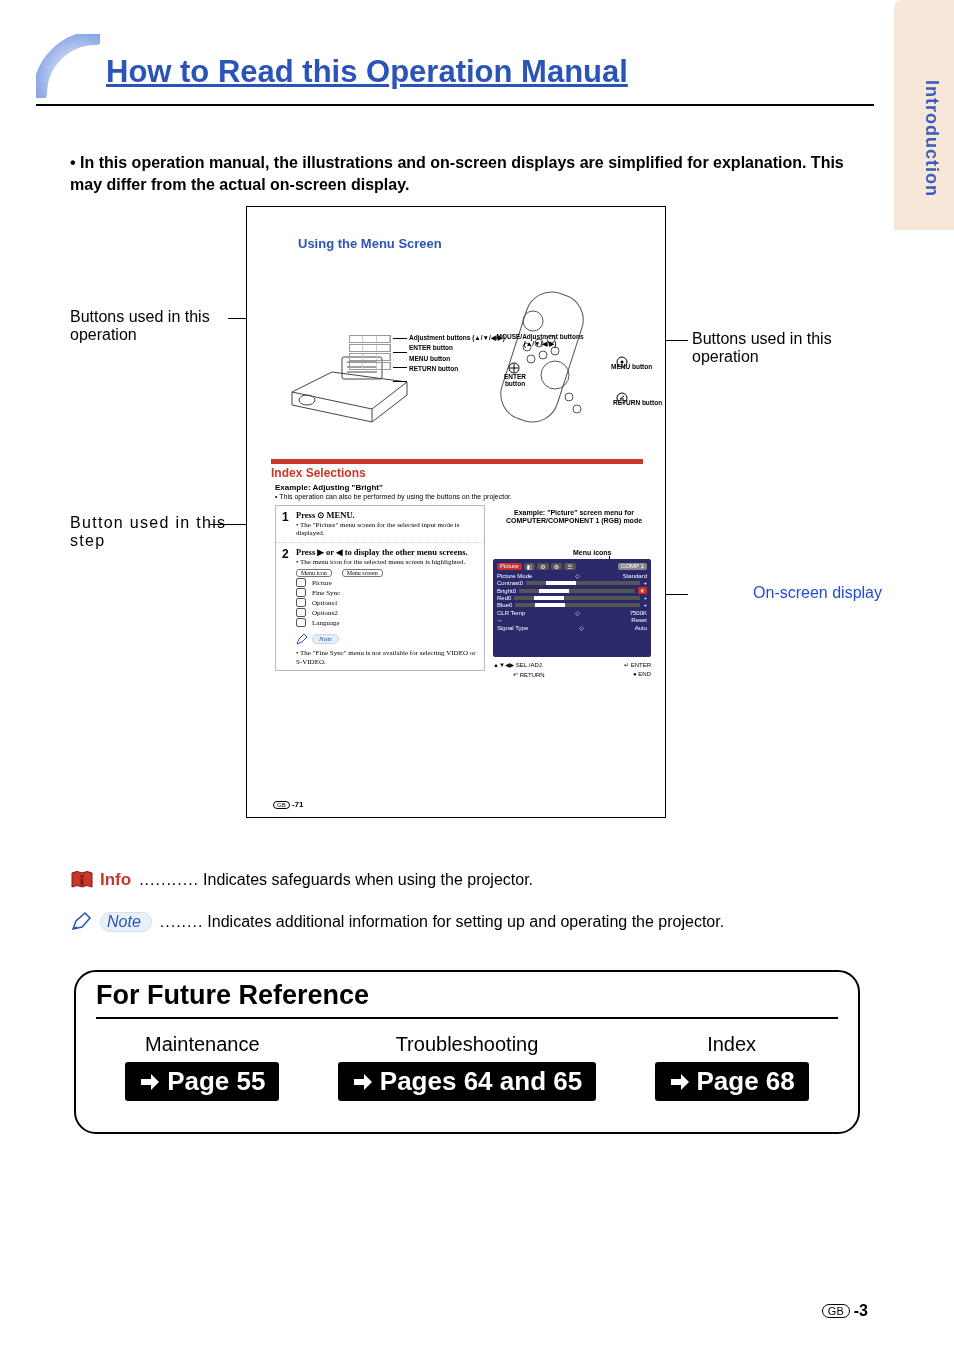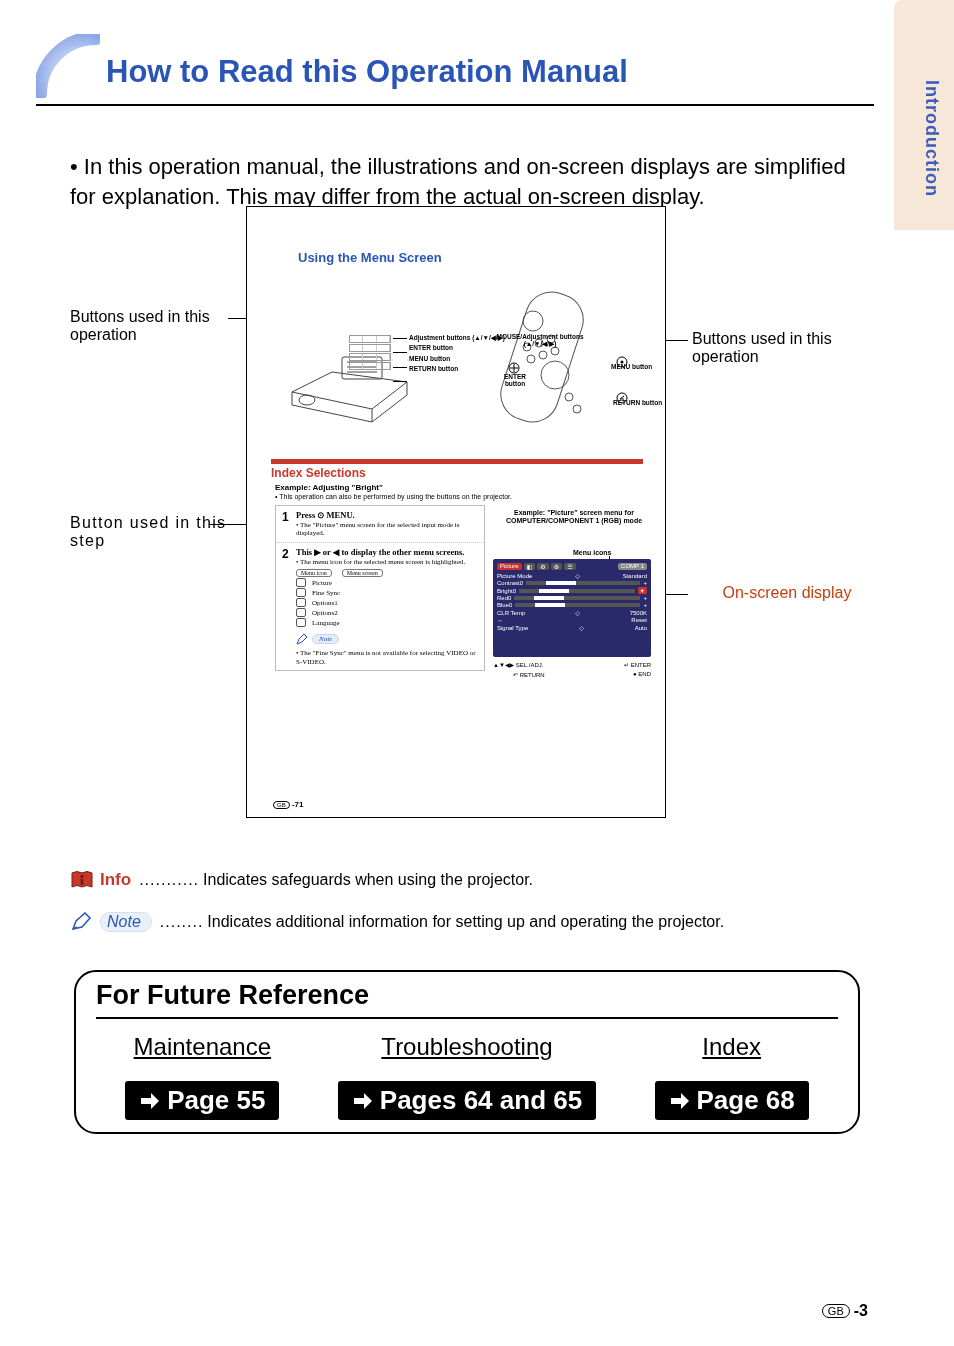--- a/index.html
+++ b/index.html
@@ -59,34 +59,35 @@
     left: 0;
     width: 64px;
     height: 64px;
   }
   .heading-title {
     font-size: 31px;
     font-weight: bold;
     color: #2a55b7;
     margin-left: 70px;
     margin-top: 20px;
+    text-decoration: underline;
   }
   .heading-rule {
     margin-top: 14px;
     height: 2px;
     background: #000;
   }
   
   .intro-text {
     position: absolute;
     top: 152px;
     left: 70px;
     right: 90px;
-    font-size: 22px;
-    font-weight: normal;
+    font-size: 16px;
+    font-weight: bold;
     line-height: 1.35;
     color: #000;
   }
   
   .sample-area {
     position: absolute;
     top: 206px;
     left: 246px;
     width: 420px;
     height: 612px;
@@ -94,21 +95,20 @@
     background: #fff;
   }
   .sample-title {
     position: absolute;
     top: 236px;
     left: 298px;
     font-size: 13px;
     font-weight: bold;
     color: #2a55b7;
     z-index: 5;
-    margin-top: 14px;
   }
   
   .callout-left-1 {
     position: absolute;
     top: 308px;
     left: 70px;
     width: 180px;
     font-size: 16px;
     color: #000;
     text-align: left;
@@ -131,22 +131,22 @@
     font-size: 16px;
     color: #000;
     text-align: left;
   }
   .callout-right-2 {
     position: absolute;
     top: 584px;
     left: 692px;
     width: 190px;
     font-size: 16px;
-    color: #c2410c;
-    text-align: center;
+    color: #1d4ed8;
+    text-align: right;
   }
   
   .leader {
     position: absolute;
     background: #000;
     height: 1px;
   }
   
   .sample-top-illustration {
     position: absolute;
@@ -360,24 +360,23 @@
   }
   .future-cols {
     display: flex;
     justify-content: space-around;
     align-items: flex-start;
   }
   .future-col {
     text-align: center;
   }
   .future-sub {
-    font-size: 24px;
-    color: #000;
-    margin-bottom: 20px;
-    text-decoration: underline;
+    font-size: 20px;
+    color: #000;
+    margin-bottom: 6px;
   }
   .future-btn {
     display: inline-flex;
     align-items: center;
     background: #000;
     color: #fff;
     font-weight: bold;
     font-size: 26px;
     padding: 4px 14px;
     border-radius: 3px;
@@ -537,21 +536,21 @@
       <div class="step-item">
         <div class="step-num">1</div>
         <div class="step-body">
           <div class="lead">Press ⊙ MENU.</div>
           <div class="sub">• The "Picture" menu screen for the selected input mode is displayed.</div>
         </div>
       </div>
       <div class="step-item">
         <div class="step-num">2</div>
         <div class="step-body">
-          <div class="lead">This ▶ or ◀ to display the other menu screens.</div>
+          <div class="lead">Press ▶ or ◀ to display the other menu screens.</div>
           <div class="sub">• The menu icon for the selected menu screen is highlighted.</div>
           <div class="menu-icon-table">
             <div class="hdr">
               <span>Menu icon</span>
               <span>Menu screen</span>
             </div>
             <div class="menu-icon-row">
                 <span class="ic"></span>
                 <span>Picture</span>
               </div>

